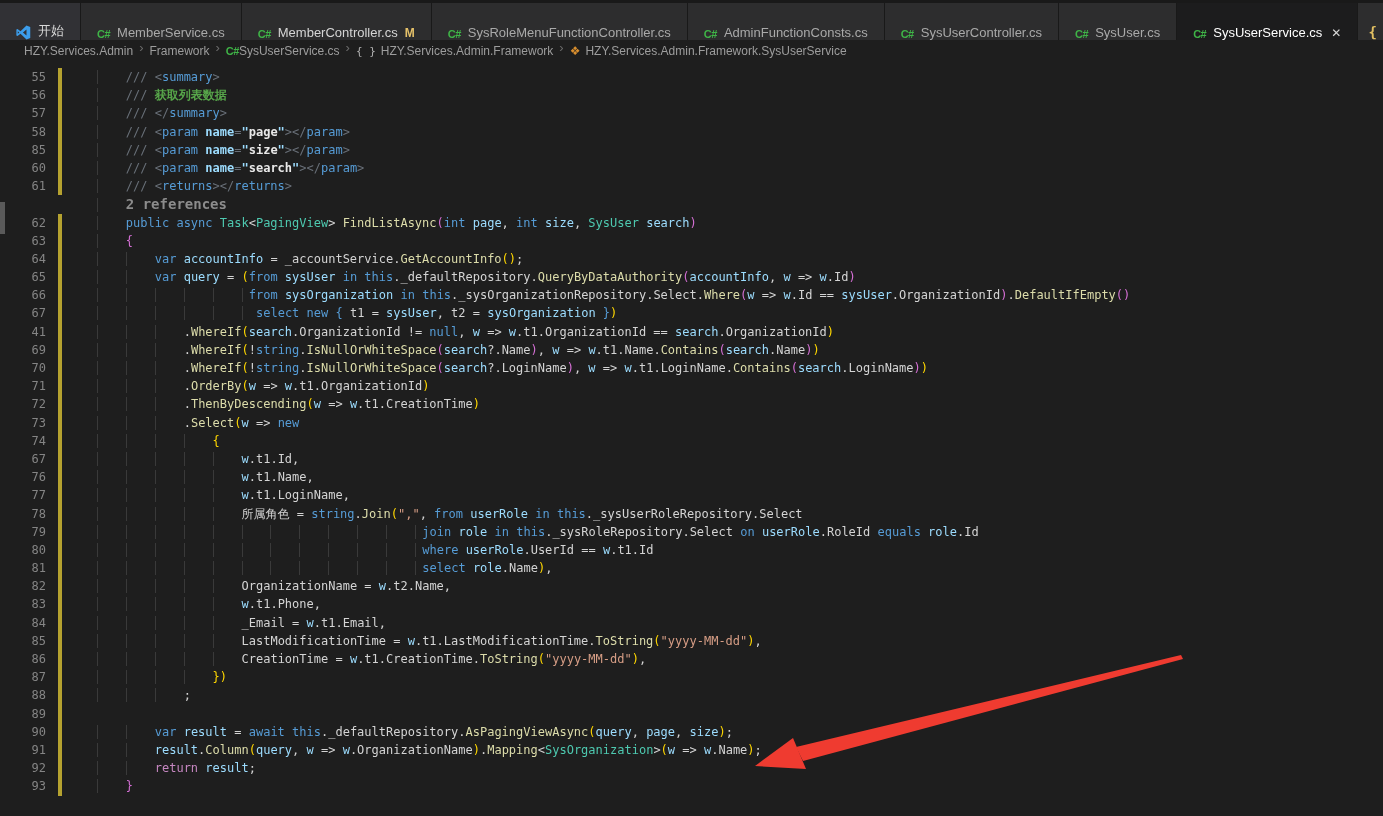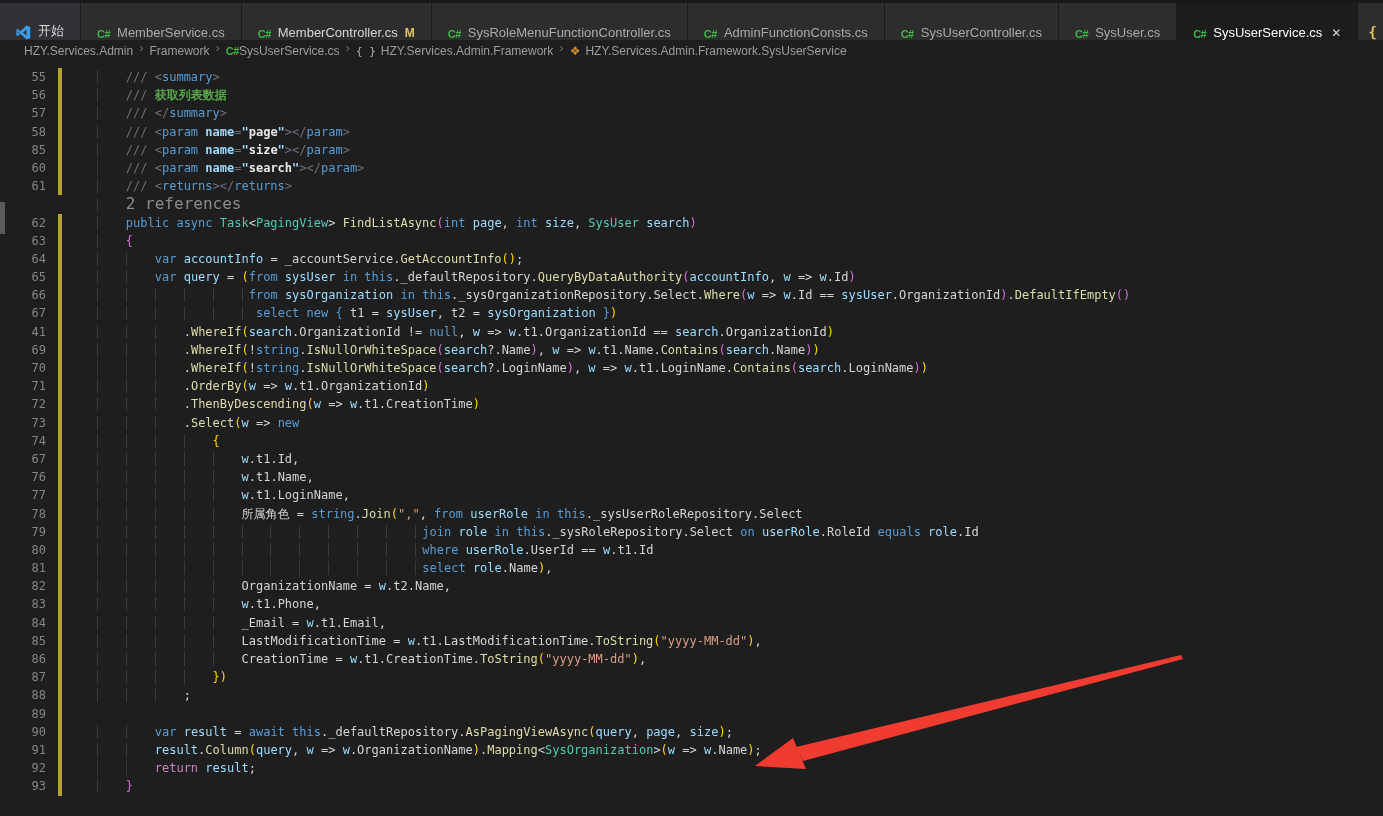--- a/index.html
+++ b/index.html
@@ -31,21 +31,21 @@
 
   
   .editor { position:relative; padding-top:6px; background:#1E1E1E; height:748px; }
   .row { display:flex; height:18.2px; align-items:stretch; }
   .ln { width:46px; min-width:46px; text-align:right; color:#858585;
         font:12px/18.2px "DejaVu Sans Mono","Liberation Mono",monospace; }
   .barslot { width:22px; min-width:22px; position:relative; }
   .chbar { position:absolute; left:12px; top:0; bottom:0; width:4px; background:#B5A230; }
   pre.code { font:12px/18.2px "DejaVu Sans Mono","Liberation Mono",monospace; color:#D4D4D4; white-space:pre; }
   .ig { box-shadow:inset 1px 0 0 #3A3A3A; }
-  .lens { font-size:16px; color:#8C8C8C; cursor:pointer; }
+  .lens { font-size:14px; color:#8C8C8C; cursor:pointer;font-weight:bold; }
   .caret { display:inline-block; width:2px; height:14px; background:#ECECEC; vertical-align:-2px; }
 
   .tk-k  { color:#569CD6; } 
   .tk-c  { color:#C586C0; } 
   .tk-t  { color:#4EC9B0; } 
   .tk-m  { color:#DCDCAA; } 
   .tk-v  { color:#9CDCFE; } 
   .tk-w  { color:#D4D4D4; } 
   .tk-s  { color:#D69D85; } 
   .tk-g  { color:#697079; } 

